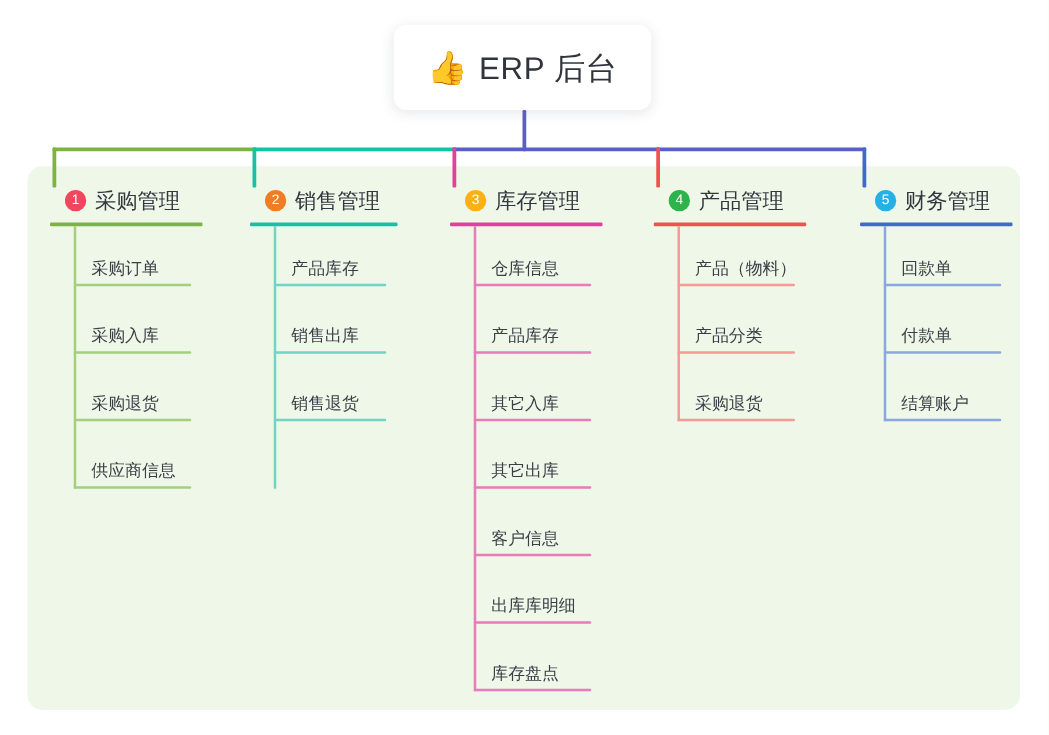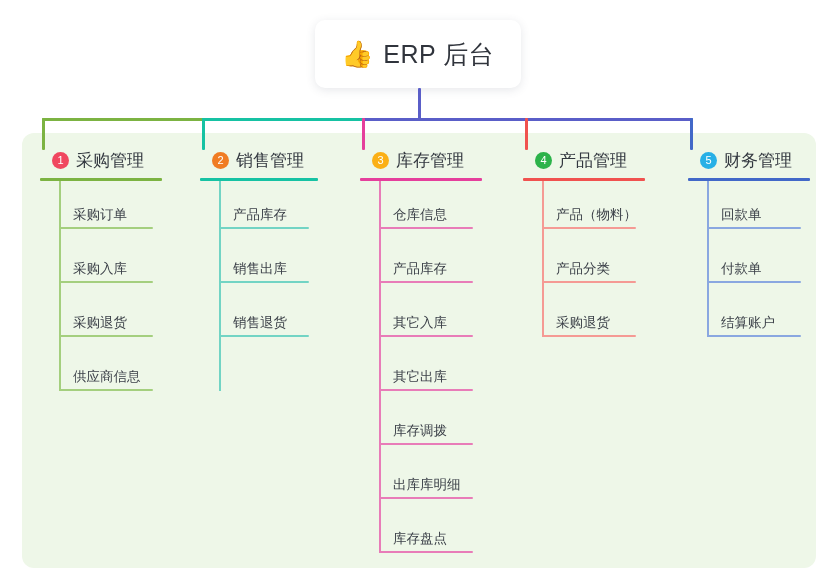--- a/index.html
+++ b/index.html
@@ -229,21 +229,21 @@
           </div>
           <div class="leaf">
             <span class="leaf-text">其它入库</span>
             <div class="leaf-rule" style="width: 94px; background: rgb(232, 124, 184);"></div>
           </div>
           <div class="leaf">
             <span class="leaf-text">其它出库</span>
             <div class="leaf-rule" style="width: 94px; background: rgb(232, 124, 184);"></div>
           </div>
           <div class="leaf">
-            <span class="leaf-text">库存调拨</span>
+            <span class="leaf-text">客户信息</span>
             <div class="leaf-rule" style="width: 94px; background: rgb(232, 124, 184);"></div>
           </div>
           <div class="leaf">
             <span class="leaf-text">出库库明细</span>
             <div class="leaf-rule" style="width: 94px; background: rgb(232, 124, 184);"></div>
           </div>
           <div class="leaf">
             <span class="leaf-text">库存盘点</span>
             <div class="leaf-rule" style="width: 94px; background: rgb(232, 124, 184);"></div>
           </div>

